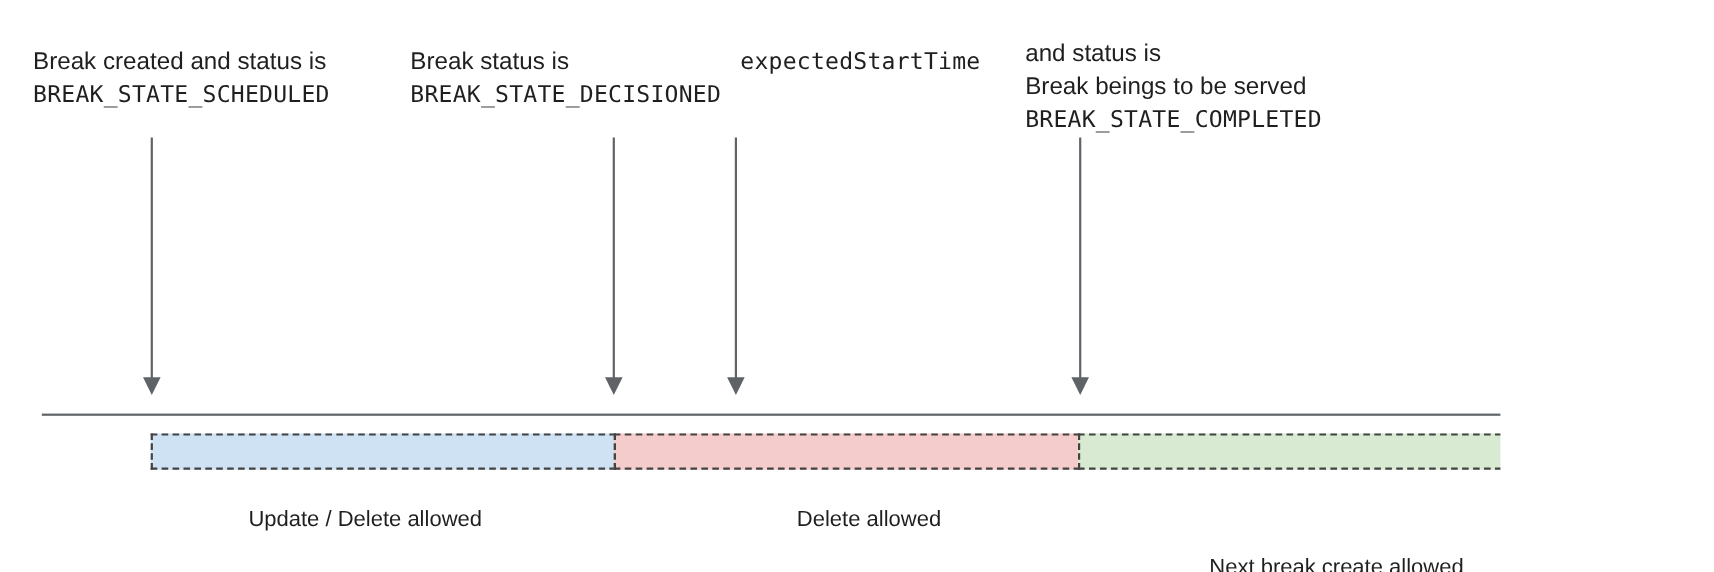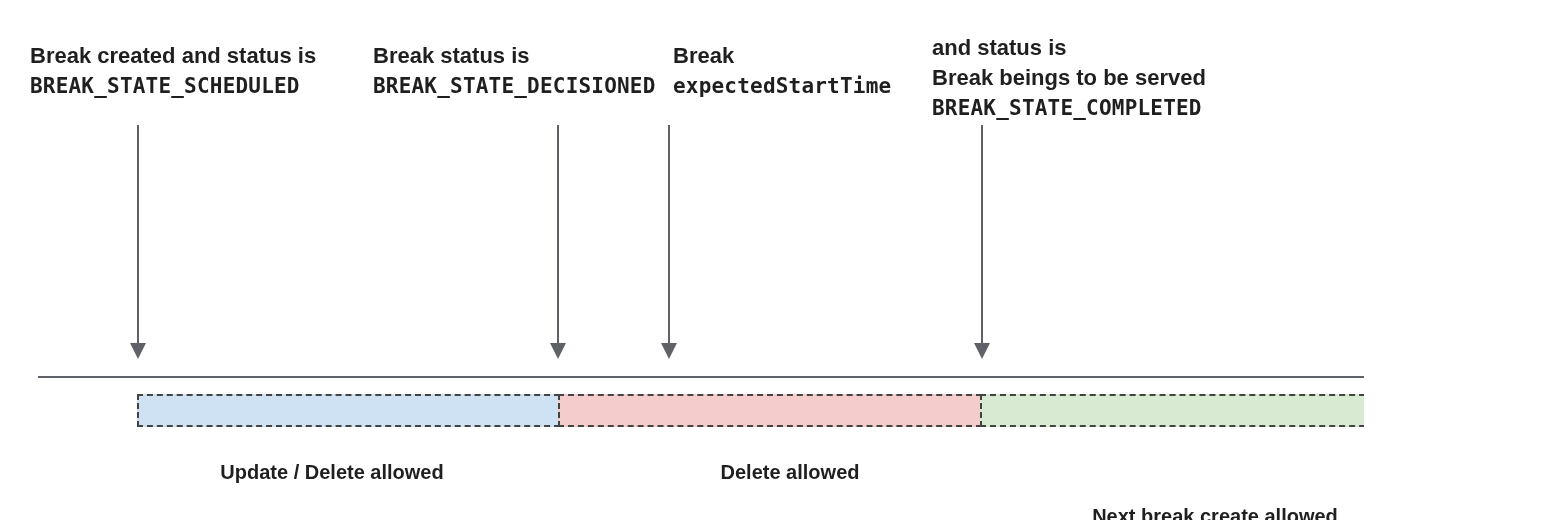--- a/index.html
+++ b/index.html
@@ -5,21 +5,20 @@
   * { margin: 0; padding: 0; box-sizing: border-box; }
   html, body { background: #ffffff; }
   .canvas {
     position: relative;
     width: 1364px;
     height: 520px;
     background: #ffffff;
     font-family: "Liberation Sans", sans-serif;
     color: #1f1f1f;
     overflow: hidden;
-    font-weight: bold;
   }
   .annotation {
     position: absolute;
     font-size: 22px;
     line-height: 30px;
     white-space: nowrap;
   }
   .annotation .line { display: block; }
   .annotation .code {
     display: block;
@@ -74,21 +73,20 @@
     <span class="line">Break created and status is</span>
     <span class="code">BREAK_STATE_SCHEDULED</span>
   </div>
 
   <div class="annotation" style="left:350px; top:41px;margin-left:23px;">
     <span class="line">Break status is</span>
     <span class="code">BREAK_STATE_DECISIONED</span>
   </div>
 
   <div class="annotation" style="left:673px; top:41px;">
-    <span class="line">Break</span>
     <span class="code">expectedStartTime</span>
   </div>
 
   <div class="annotation" style="left:932px; top:33px;">
     <span class="line">and status is</span>
     <span class="line">Break beings to be served</span>
     <span class="code">BREAK_STATE_COMPLETED</span>
   </div>
 
   <div class="down-arrow" style="left:130px;">

